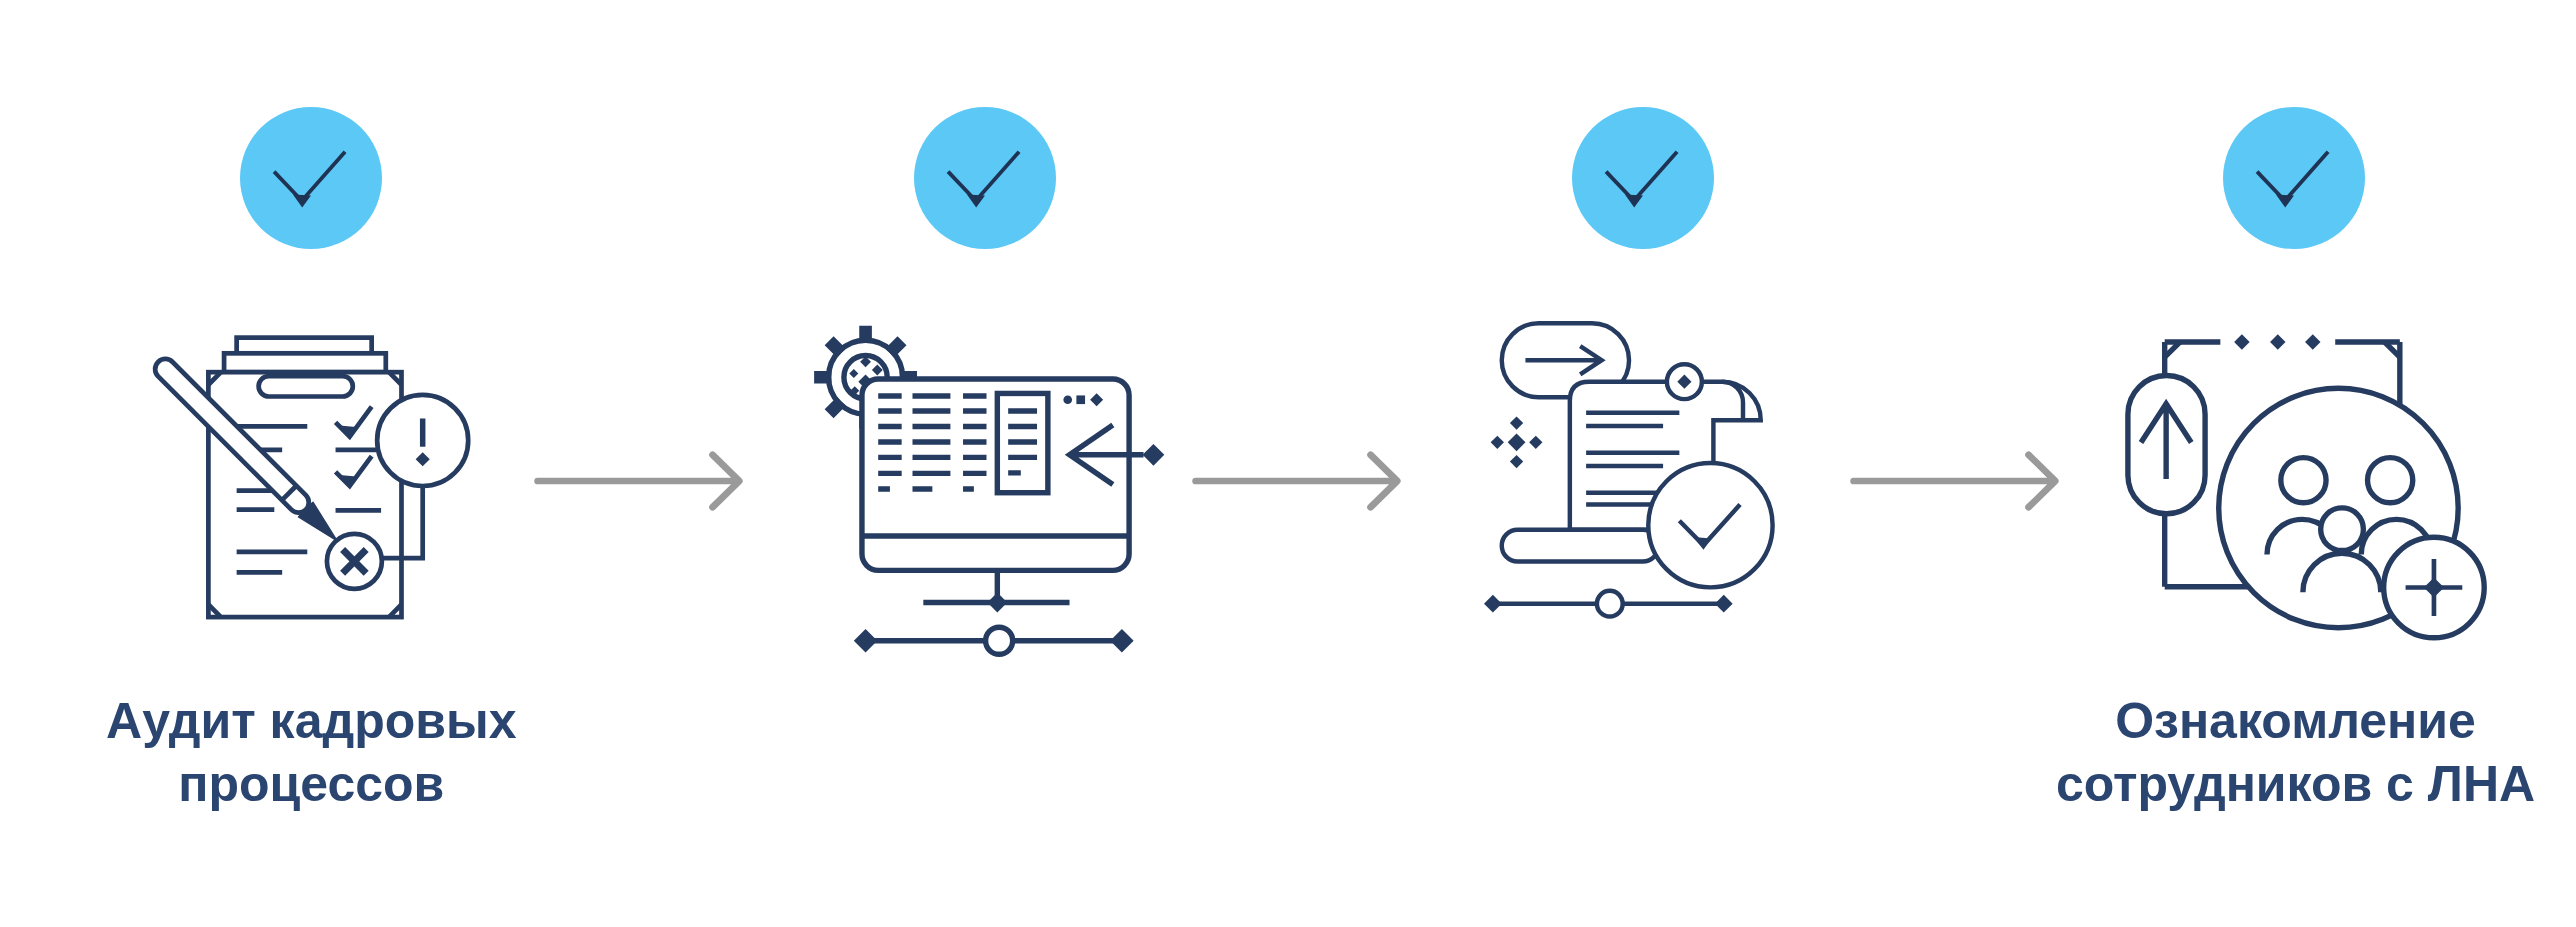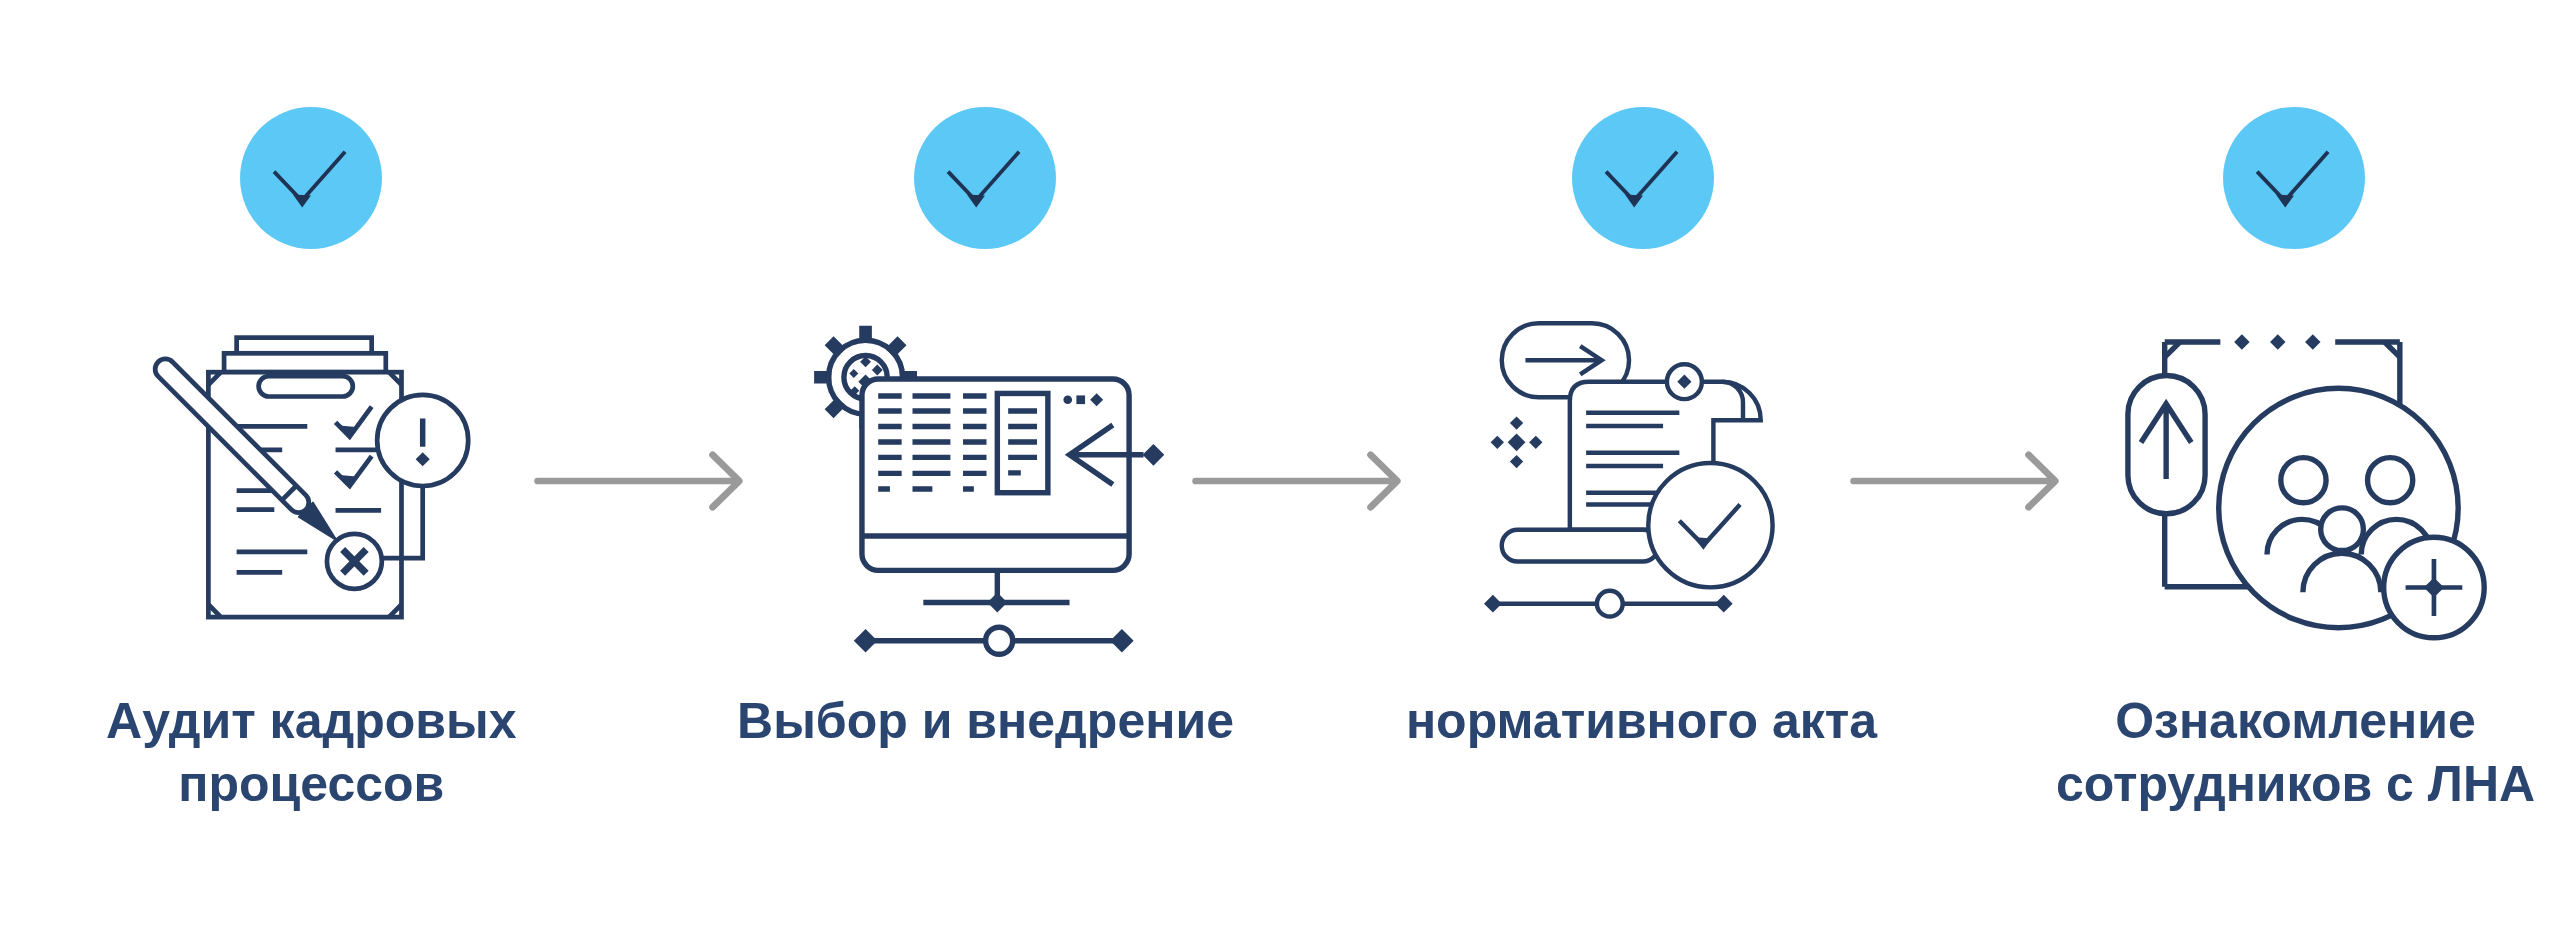--- a/index.html
+++ b/index.html
@@ -97,21 +97,20 @@
     <path d="M106,142 V159 M65,159.8 H146"></path>
     <use href="#dm" transform="translate(106,159.8) scale(5.5)" fill="#263B60" stroke="none"></use>
     <path d="M33,181 H175"></path>
     <use href="#dm" transform="translate(33,181) scale(6.5)" fill="#263B60" stroke="none"></use>
     <use href="#dm" transform="translate(175,181) scale(6.5)" fill="#263B60" stroke="none"></use>
     <circle cx="107" cy="181" r="7.5" fill="#fff"></circle>
   </g>
 </svg>
 
 <div class="step-label" style="left:666px;top:690px;">
-  <div>Выбор и внедрение</div>
 </div>
 
 <svg class="abs" style="left:1193px;top:449px;" viewBox="0 0 412 124" width="212" height="64">
   <path d="M5,62 H395 M345,11 L397,62 L345,113" fill="none" stroke="#9A9A9A" stroke-width="13" stroke-linecap="round" stroke-linejoin="round"></path>
 </svg>
 
 <div class="badge" style="left:1572px;top:107px;">
   <svg viewBox="0 0 100 100" width="142" height="142">
     <circle cx="50" cy="50" r="50" fill="#5BC8F5"></circle>
     <path d="M24,45.5 L43.5,66 L74,31.5" fill="none" stroke="#1F3355" stroke-width="2.7"></path>
@@ -138,21 +137,20 @@
     <use href="#dm" transform="translate(6,191) scale(6)" fill="#263B60" stroke="none"></use>
     <use href="#dm" transform="translate(162,191) scale(6)" fill="#263B60" stroke="none"></use>
     <circle cx="85" cy="191" r="8.7" fill="#fff"></circle>
     <circle cx="153" cy="138" r="42" fill="#fff"></circle>
     <path d="M132,135 L148.3,151.5 L173,124"></path>
     <polygon points="141.5,146 153.5,147 148.3,154.5" fill="#263B60" stroke="none"></polygon>
   </g>
 </svg>
 
 <div class="step-label" style="left:1322px;top:690px;">
-  <div>нормативного акта</div>
 </div>
 
 <svg class="abs" style="left:1851px;top:449px;" viewBox="0 0 412 124" width="212" height="64">
   <path d="M5,62 H395 M345,11 L397,62 L345,113" fill="none" stroke="#9A9A9A" stroke-width="13" stroke-linecap="round" stroke-linejoin="round"></path>
 </svg>
 
 <div class="badge" style="left:2223px;top:107px;">
   <svg viewBox="0 0 100 100" width="142" height="142">
     <circle cx="50" cy="50" r="50" fill="#5BC8F5"></circle>
     <path d="M24,45.5 L43.5,66 L74,31.5" fill="none" stroke="#1F3355" stroke-width="2.7"></path>

